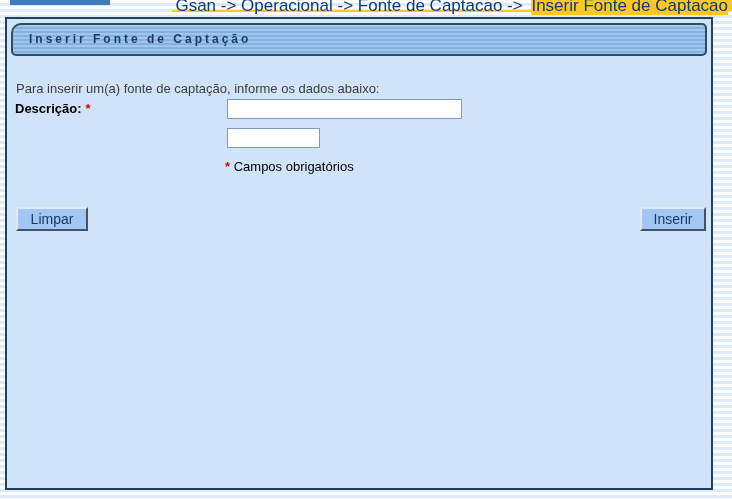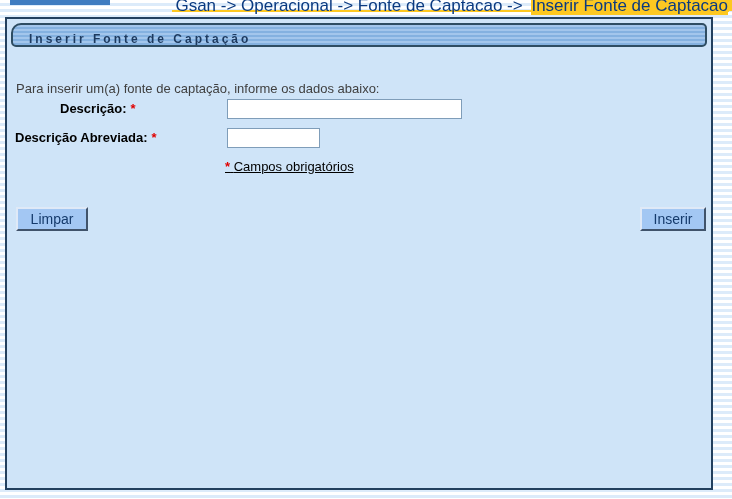--- a/index.html
+++ b/index.html
@@ -22,45 +22,45 @@
     font-size:17px; line-height:11px; color:#0b3a80;
     border-bottom:2px solid #fdc821; padding:0 1px 1px 3px;
     white-space:nowrap;
   }
   .breadcrumb .current { margin-left:4px; background:#fdc821; }
   .main-box {
     position:absolute; left:5px; top:17px; width:708px; height:473px;
     border:2px solid #23405e; background:#cfe4f8;
   }
   .panel-header {
-    position:absolute; left:4px; top:4px; right:4px; height:24px;
+    position:absolute; left:4px; top:4px; right:4px; height:33px;
     border:2px solid #2e4d63; border-radius:10px 5px 5px 5px;
     background:repeating-linear-gradient(180deg,#a3c6ec 0px,#a3c6ec 2px,#84b1e0 2px,#84b1e0 4px);
     color:#1d3a5f; font-weight:bold; font-size:12px; letter-spacing:3px;
     line-height:28px; padding-left:16px; overflow:hidden;
   }
   .intro {
     position:absolute; left:9px; top:62px; font-size:13px; color:#404040;
   }
   .field-label {
     position:absolute; left:8px; font-size:13px; font-weight:bold; color:#000000;
     white-space:nowrap;
   }
-  .label-1 { top:82px;margin-left:45px; }
+  .label-1 { top:82px; }
   .label-2 { top:111px; }
   .req { color:#e00000; margin-left:4px; font-weight:bold; }
   .txt-input {
     position:absolute; left:220px; height:20px;
     border:1px solid #7f9db9; background:#ffffff;
     font-family:"Liberation Sans", sans-serif; font-size:12px; padding:0 3px;
   }
   .input-1 { top:80px; width:235px; }
   .input-2 { top:109px; width:93px; }
   .req-note {
-    position:absolute; left:218px; top:140px; font-size:13px; color:#000000;text-decoration:underline;
+    position:absolute; left:218px; top:140px; font-size:13px; color:#000000;
   }
   .btn {
     position:absolute; top:188px; height:24px;
     background:#a3c7f3; color:#153a6b; font-size:14px;
     font-family:"Liberation Sans", sans-serif;
     border-style:solid; border-width:2px;
     border-color:#dfe9f7 #40536b #40536b #dfe9f7;
     cursor:pointer; text-align:center; line-height:20px;
   }
   .btn-limpar { left:9px; width:72px; }
@@ -83,23 +83,20 @@
     <span>Inserir Fonte de Captação</span>
   </div>
 
   <div class="intro">Para inserir um(a) fonte de captação, informe os dados abaixo:</div>
 
   <div class="field-label label-1">
     <span>Descrição:</span><span class="req">*</span>
   </div>
   <input class="txt-input input-1" type="text" value="" style="">
 
-  <div class="field-label label-2">
-    <span>Descrição Abreviada:</span><span class="req">*</span>
-  </div>
   <input class="txt-input input-2" type="text" value="" style="">
 
   <div class="req-note">
     <span class="req" style="margin-left:0;">*</span>
     <span>Campos obrigatórios</span>
   </div>
 
   <button class="btn btn-limpar">Limpar</button>
   <button class="btn btn-inserir">Inserir</button>
 

